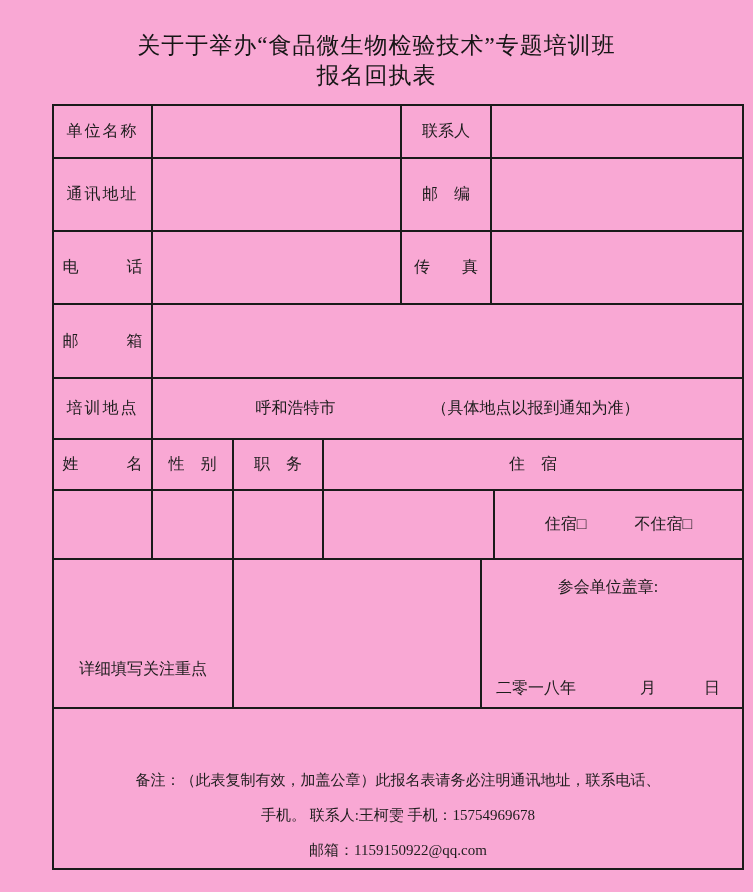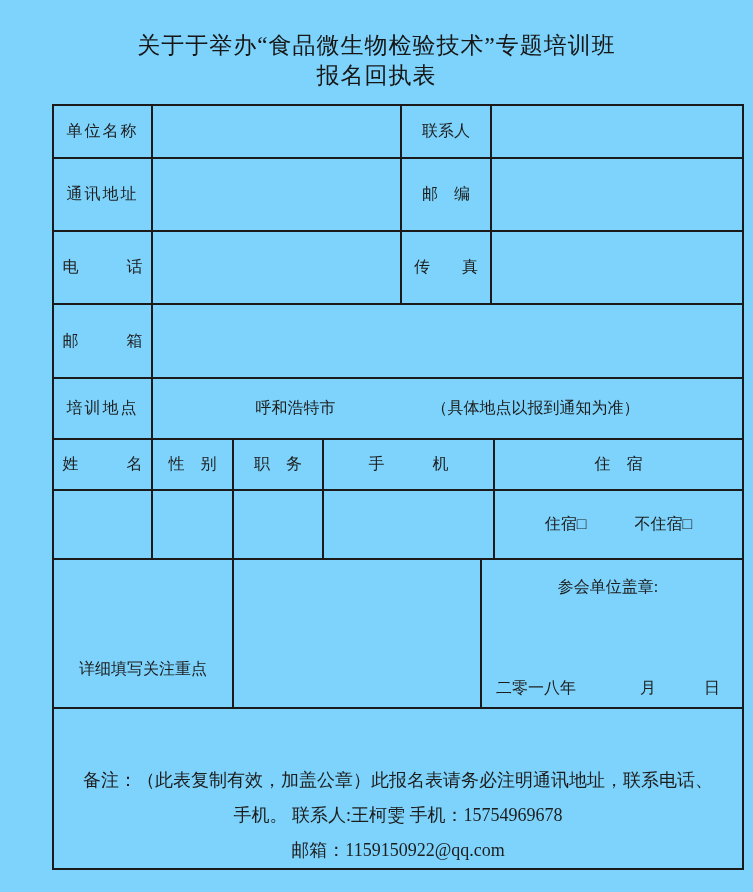--- a/index.html
+++ b/index.html
@@ -1,17 +1,17 @@
 <!DOCTYPE html>
 <html><head>
 <meta charset="utf-8">
 <style>
   html,body{margin:0;padding:0;background:#ffffff;}
   #screen{
-    position:relative;width:753px;height:892px;background:#7dd3fc;overflow:hidden;
+    position:relative;width:753px;height:892px;background:#f9a8d4;overflow:hidden;
     font-family:"Liberation Serif","DejaVu Serif",serif;color:#1d1d1d;
   }
   .doc-title{
     position:absolute;top:31px;left:0;width:753px;text-align:center;
     font-size:23px;line-height:30px;letter-spacing:1px;color:#161616;
   }
   .form-table{
     position:absolute;left:52px;top:104px;width:692px;height:766px;
     border:2px solid #1a1a1a;box-sizing:border-box;
     display:flex;flex-direction:column;
@@ -23,21 +23,21 @@
     display:flex;align-items:center;justify-content:center;
     font-size:16px;white-space:pre;overflow:hidden;
   }
   .td.end{border-right:none;flex:1;}
   .ls2{letter-spacing:2px;}
   .h56{height:56px}.h67{height:78px}.h65{height:65px}.h54{height:54px}.h74{height:74px}.h158{height:158px}
   .w99{width:99px}.w249{width:249px}.w90{width:90px}.w81{width:81px}.w171{width:171px}.w180{width:180px}.w248{width:248px}
   .focus-cell{padding-top:72px;}
   .stamp-cell{flex-direction:column;justify-content:space-between;padding:17px 8px 8px 0;align-items:center;}
   .notes-cell{flex-direction:column;justify-content:flex-start;padding-top:54px;align-items:center;}
-  .note-line{font-size:18px;line-height:35px;text-align:center;color:#1d1d1d;}
+  .note-line{font-size:15px;line-height:35px;text-align:center;color:#1d1d1d;}
 </style>
 </head>
 <body>
 
 <div id="screen">
 
   <div class="doc-title">
     <div>关于于举办“食品微生物检验技术”专题培训班</div>
     <div>报名回执表</div>
   </div>
@@ -72,21 +72,20 @@
 
     <div class="tr h65">
       <div class="td w99 ls2">培训地点</div>
       <div class="td end">呼和浩特市　　　　　　（具体地点以报到通知为准）</div>
     </div>
 
     <div class="tr h54">
       <div class="td w99">姓　　　名</div>
       <div class="td w81">性　别</div>
       <div class="td w90">职　务</div>
-      <div class="td w171">手　　　机</div>
       <div class="td end">住　宿</div>
     </div>
 
     <div class="tr h74">
       <div class="td w99"></div>
       <div class="td w81"></div>
       <div class="td w90"></div>
       <div class="td w171"></div>
       <div class="td end">住宿□　　　不住宿□</div>
     </div>

